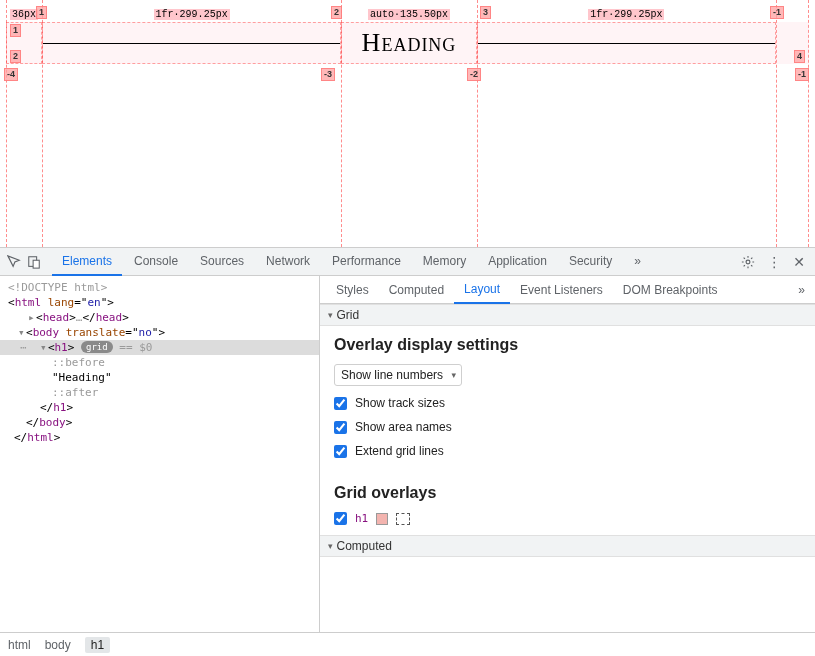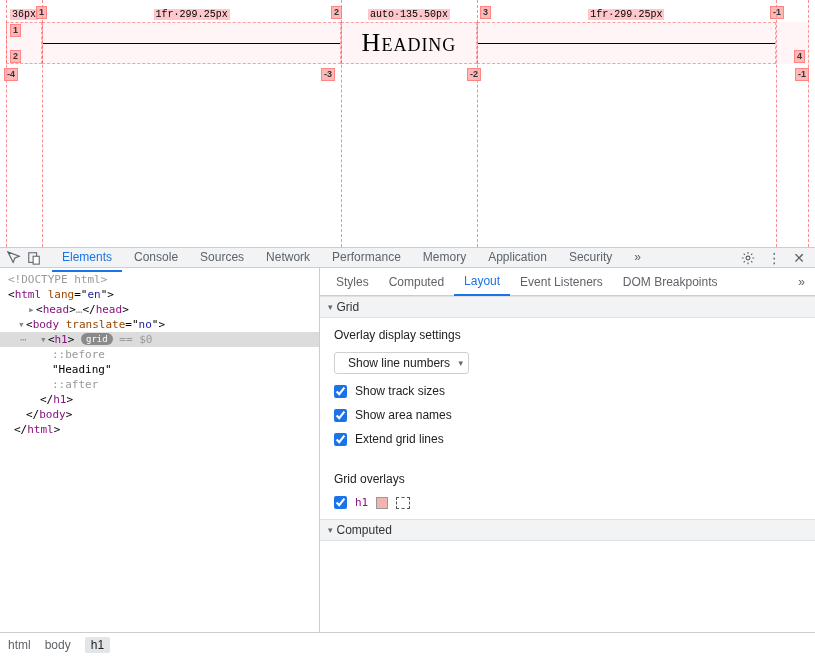--- a/index.html
+++ b/index.html
@@ -14,21 +14,21 @@
 .heading-text { font-family: Georgia, serif; font-size: 26px; font-variant-caps: small-caps; letter-spacing: 1px; color: #000; }
 
 .track-label { position: absolute; top: -14px; left: 50%; transform: translateX(-50%); background: rgba(255,160,170,0.6); font-family: "Courier New", monospace; font-size: 10px; padding: 0 2px; white-space: nowrap; }
 
 .line-num { position: absolute; background: rgba(255,160,160,0.75); color: #333; font-size: 9px; font-weight: bold; padding: 0 2px; border: 1px solid rgba(255,120,120,0.8); line-height: 11px; z-index: 3; }
 
 .dash-line-v { position: absolute; top: 0; bottom: 0; border-left: 1px dashed rgba(255,0,0,0.45); }
 
 
 .devtools { display: flex; flex-direction: column; height: 408px; }
-.dt-toolbar { display: flex; align-items: center; height: 20px; border-bottom: 1px solid #cdcdcd; padding: 0 4px; background: #f1f3f4; }
+.dt-toolbar { display: flex; align-items: center; height: 28px; border-bottom: 1px solid #cdcdcd; padding: 0 4px; background: #f1f3f4; }
 .dt-toolbar .icon-btn { width: 20px; height: 20px; display: flex; align-items: center; justify-content: center; color: #5f6368; cursor: pointer; }
 .dt-tabs { display: flex; margin-left: 8px; gap: 2px; flex: 1; }
 .dt-tab { padding: 6px 10px; color: #5f6368; cursor: pointer; font-size: 12px; }
 .dt-tab.active { color: #1a73e8; border-bottom: 2px solid #1a73e8; }
 .dt-right-icons { display: flex; gap: 8px; align-items: center; color: #5f6368; margin-right: 4px; }
 .dt-right-icons > span { cursor: pointer; padding: 0 2px; }
 
 
 .dt-body { display: flex; flex: 1; min-height: 0; }
 .dt-elements { width: 320px; border-right: 1px solid #cdcdcd; overflow: auto; font-family: Menlo, Consolas, monospace; font-size: 11px; padding: 4px 0; }
@@ -44,22 +44,22 @@
 
 .dt-side { flex: 1; display: flex; flex-direction: column; min-width: 0; }
 .side-tabs { display: flex; align-items: center; height: 28px; border-bottom: 1px solid #cdcdcd; padding: 0 6px; background: #fff; }
 .side-tab { padding: 6px 10px; color: #5f6368; cursor: pointer; font-size: 12px; white-space: nowrap; }
 .side-tab.active { color: #1a73e8; border-bottom: 2px solid #1a73e8; }
 .side-more { margin-left: auto; color: #5f6368; cursor: pointer; padding: 0 4px; }
 
 .section-head { background: #f1f3f4; border-top: 1px solid #e0e0e0; border-bottom: 1px solid #e0e0e0; padding: 3px 8px; font-size: 12px; display: flex; align-items: center; gap: 4px; color: #333; }
 .section-head .tri2 { color: #666; font-size: 9px; }
 .side-content { padding: 10px 14px; font-size: 12px; color: #222; }
-.side-content h4 { font-size: 12px; font-weight: normal; margin-bottom: 10px; }
-.select { border: 1px solid #cfcfcf; border-radius: 3px; padding: 3px 18px 3px 13px; font-size: 12px; background: #fff; position: relative; display: inline-flex; align-items: center; cursor: pointer; }
+.side-content h4 { font-size: 16px; font-weight: bold; margin-bottom: 10px; }
+.select { border: 1px solid #cfcfcf; border-radius: 3px; padding: 3px 18px 3px 6px; font-size: 12px; background: #fff; position: relative; display: inline-flex; align-items: center; cursor: pointer; }
 .select::after { content: "▾"; position: absolute; right: 5px; font-size: 9px; color: #666; }
 .chk-row { display: flex; align-items: center; gap: 8px; margin-top: 10px; }
 .chk { width: 13px; height: 13px; accent-color: #1a73e8; }
 .overlay-row .h1lbl { color: #881280; font-family: Menlo, monospace; font-size: 11px; }
 .swatch { width: 12px; height: 12px; border: 1px solid #999; display: inline-block; }
 .dashbox { width: 14px; height: 12px; border: 1px dashed #555; display: inline-block; }
 
 
 .dt-crumbs { height: 24px; border-top: 1px solid #cdcdcd; display: flex; align-items: center; padding: 0 8px; gap: 14px; color: #5f6368; font-size: 12px; }
 .dt-crumbs .crumb { cursor: pointer; }

